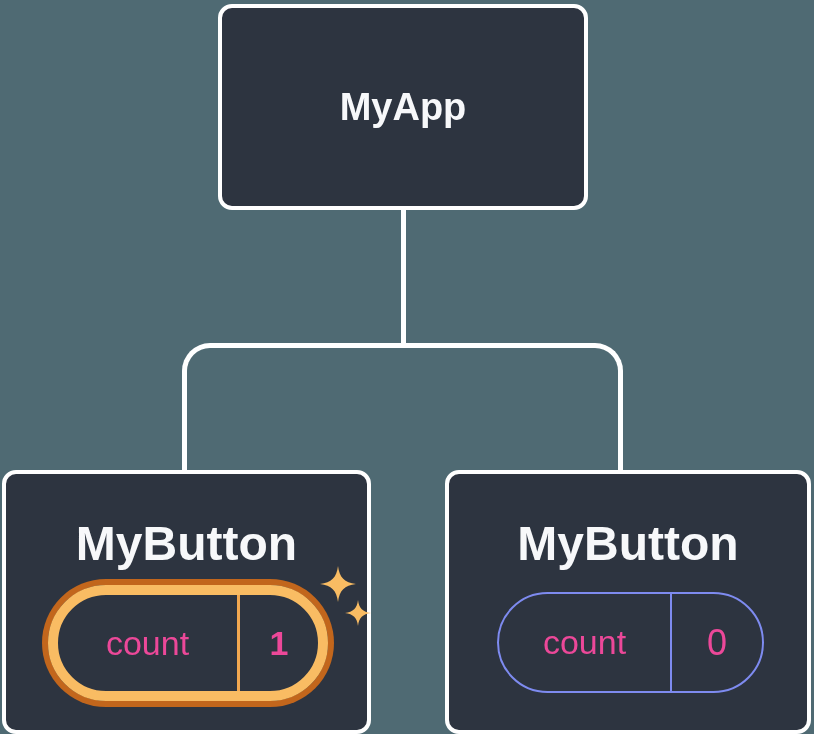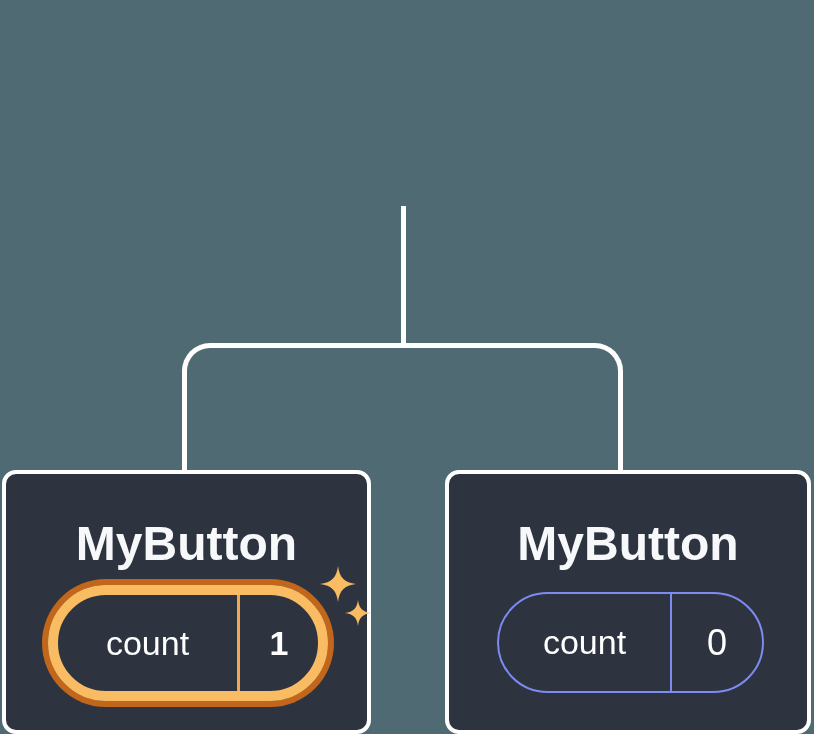--- a/index.html
+++ b/index.html
@@ -59,21 +59,21 @@
   }
 
   
   .pill {
     position: absolute;
     box-sizing: border-box;
     display: flex;
     align-items: stretch;
     border-radius: 999px;
     overflow: hidden;
-    color: #ffffff;
+    color: #ec4899;
     font-size: 34px;
   }
   .pill-highlighted {
     left: 42px; top: 111px;
     width: 280px; height: 116px;
     border: 10px solid #f9bc63;
     box-shadow: 0 0 0 6px #c2661c;
   }
   .pill-plain {
     left: 48px; top: 118px;
@@ -102,20 +102,23 @@
   .sparkle path { fill: #f9bc63; }
 </style>
 </head>
 <body>
 
 <div class="canvas">
 
   <div class="connector-stem"></div>
   <div class="connector-bracket"></div>
 
+  <div class="node node-root">
+    <span>MyApp</span>
+  </div>
 
   <div class="node node-left">
     <div class="node-title">MyButton</div>
     <div class="pill pill-highlighted">
       <div class="pill-cell cell-label">count</div>
       <div class="pill-divider"></div>
       <div class="pill-cell cell-value">1</div>
     </div>
     <div class="sparkle sparkle-big">
       <svg viewBox="0 0 100 100" aria-hidden="true">

